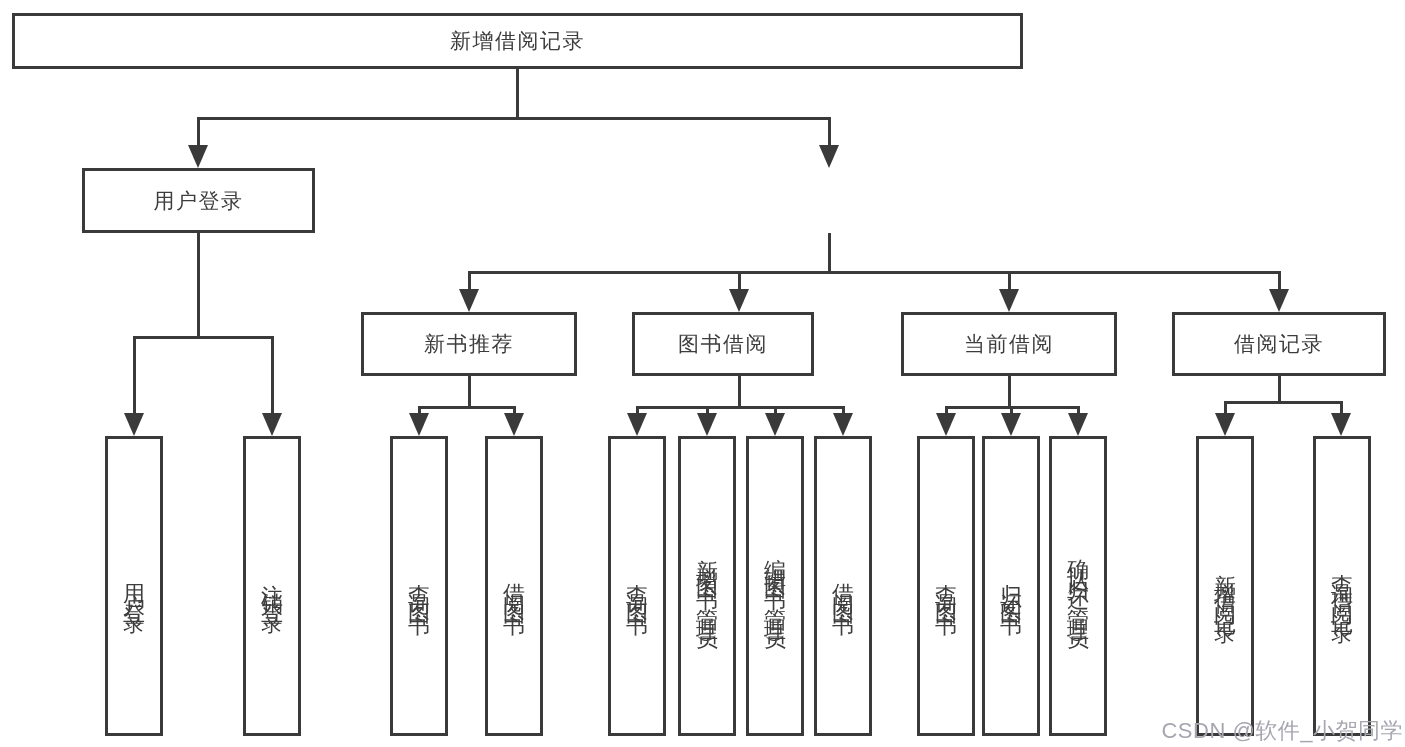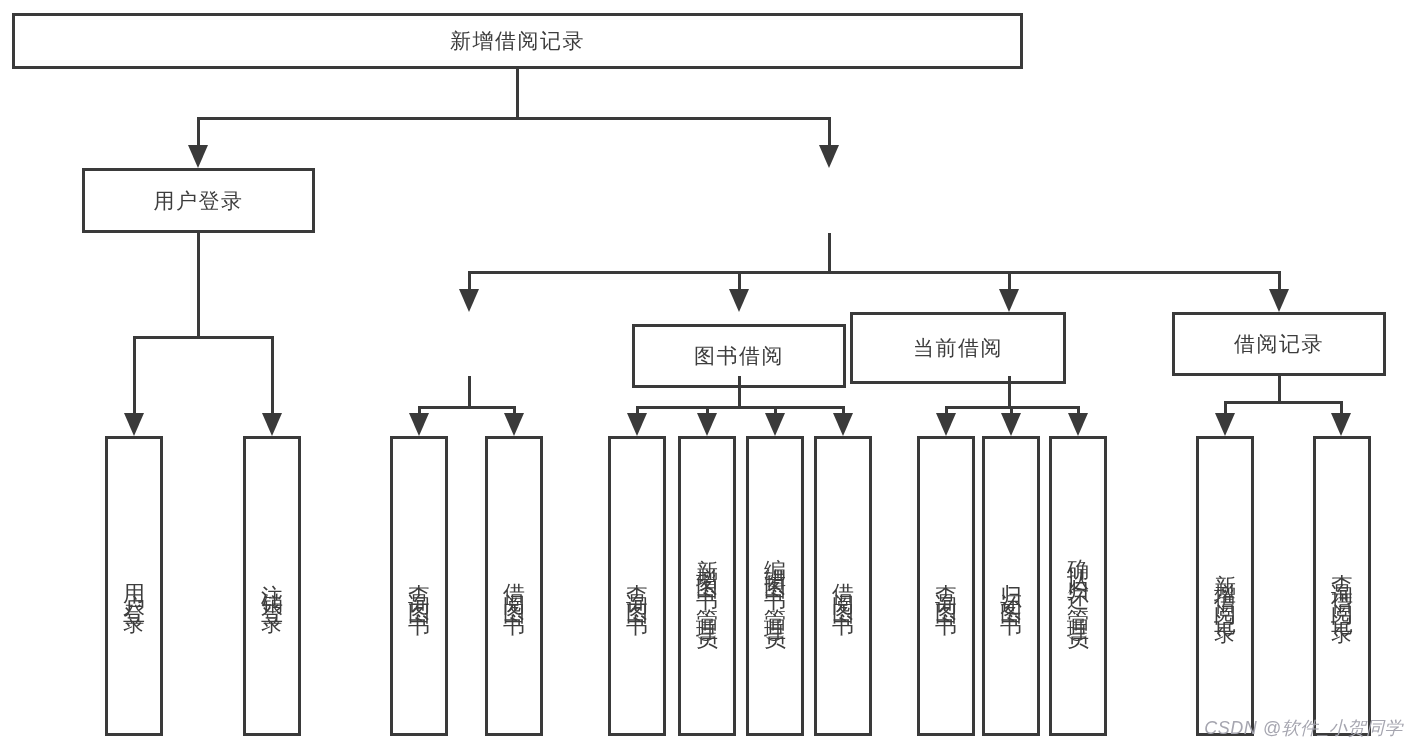--- a/index.html
+++ b/index.html
@@ -34,34 +34,35 @@
   .vline{position:absolute;width:3px;background:var(--line);}
   .arrow{position:absolute;width:20px;}
   .arrow .shaft{position:absolute;left:8.5px;top:0;bottom:18px;width:3px;background:var(--line);}
   .arrow .head{
     position:absolute;left:0;bottom:0;width:0;height:0;
     border-left:10px solid transparent;border-right:10px solid transparent;
     border-top:23px solid var(--line);
   }
   .watermark{
     position:absolute;top:716px;right:2px;z-index:10;
-    color:var(--watermark);font-size:18px;letter-spacing:0.5px;white-space:nowrap;font-style:italic;
+    color:var(--watermark);font-size:22px;letter-spacing:0.5px;white-space:nowrap;
   }
 </style>
 </head>
 <body>
 
 <div class="canvas">
 
   <div class="node" style="left:12px;top:13px;width:1011px;height:56px;font-size:21px">新增借阅记录</div>
 
   <div class="node" style="left:82px;top:168px;width:233px;height:65px">用户登录</div>
 
-  <div class="node" style="left:632px;top:324px;width:214px;height:64px">图书借阅</div>
-  <div class="node" style="left:850px;top:312px;width:216px;height:72px">当前借阅</div>
+  <div class="node" style="left:361px;top:312px;width:216px;height:64px">新书推荐</div>
+  <div class="node" style="left:632px;top:312px;width:182px;height:64px">图书借阅</div>
+  <div class="node" style="left:901px;top:312px;width:216px;height:64px">当前借阅</div>
   <div class="node" style="left:1172px;top:312px;width:214px;height:64px">借阅记录</div>
 
   <div class="leaf" style="left:105px">用户登录</div>
   <div class="leaf" style="left:243px">注销登录</div>
   <div class="leaf" style="left:390px">查询图书</div>
   <div class="leaf" style="left:485px">借阅图书</div>
   <div class="leaf" style="left:608px">查询图书</div>
   <div class="leaf" style="left:678px">新增图书（管理员）</div>
   <div class="leaf" style="left:746px">编辑图书（管理员）</div>
   <div class="leaf" style="left:814px">借阅图书</div>

